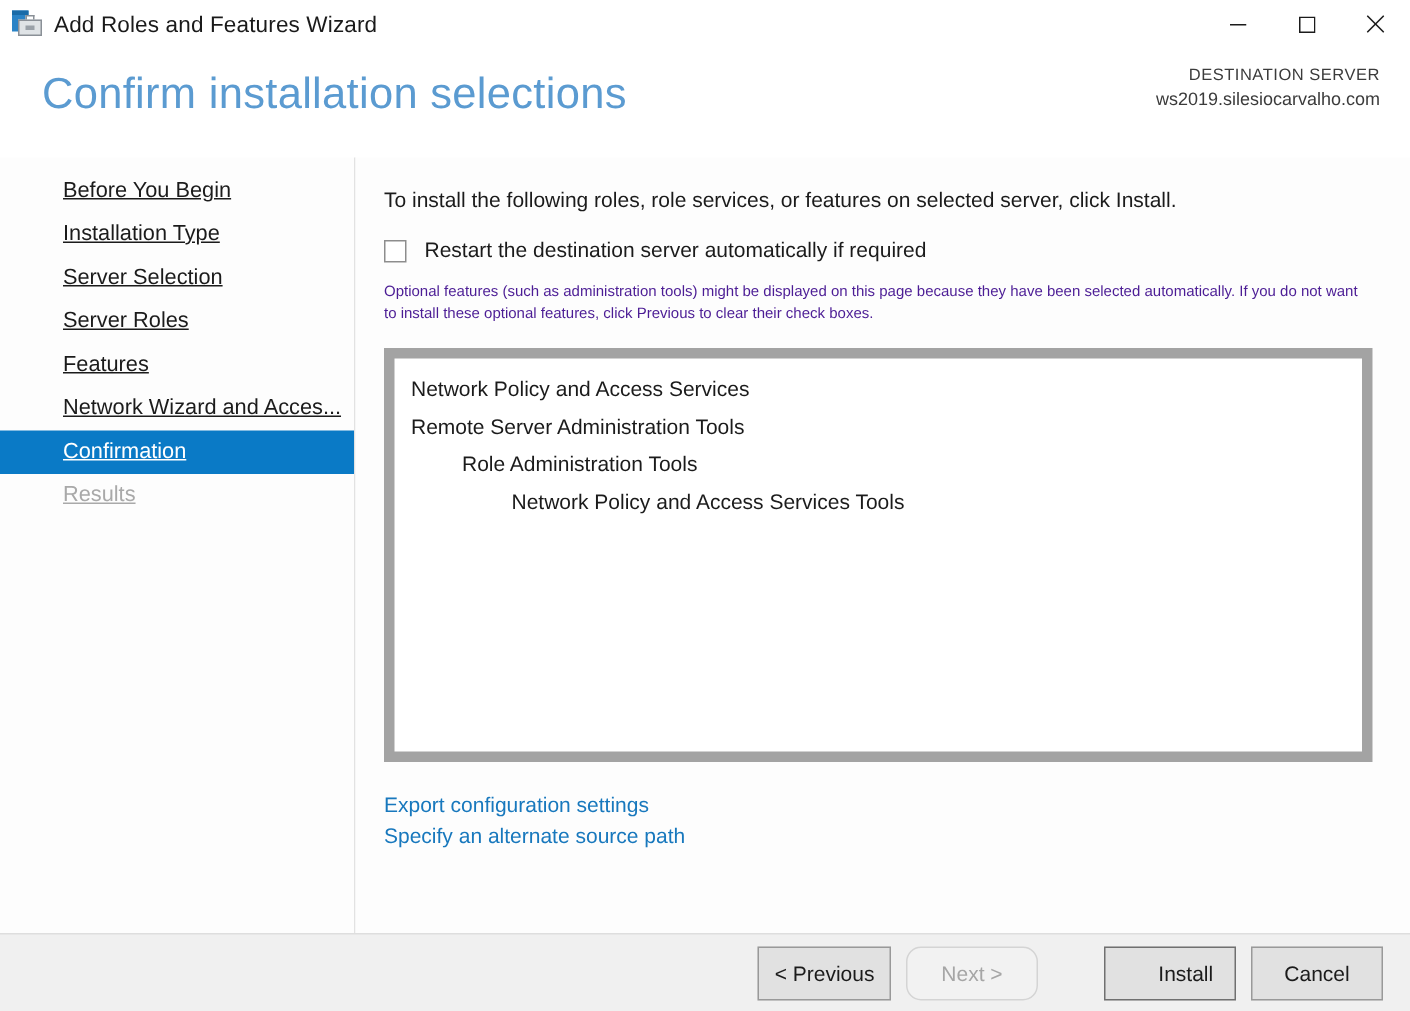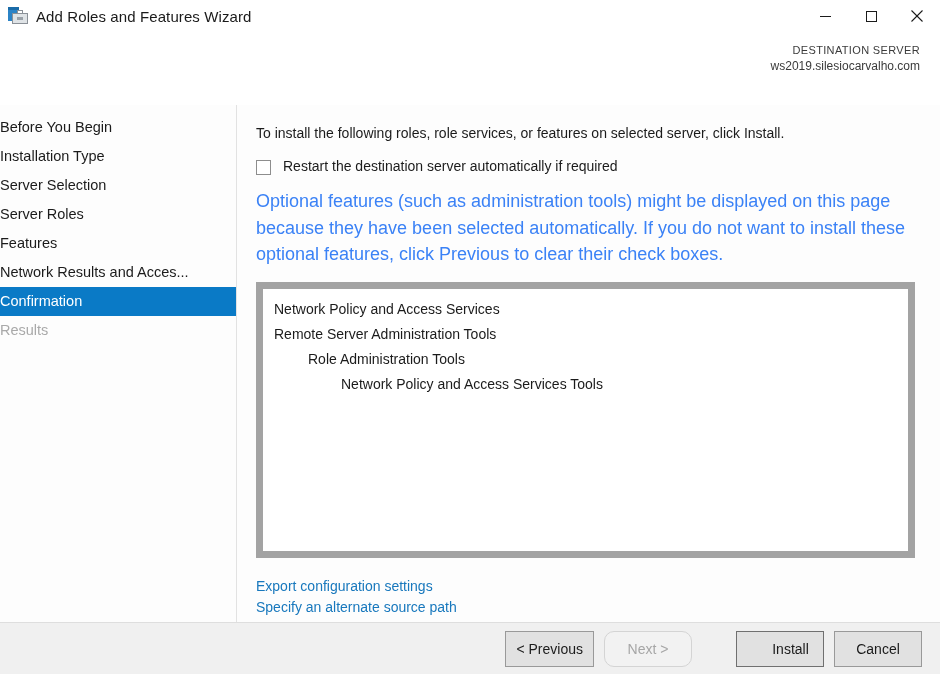--- a/index.html
+++ b/index.html
@@ -148,25 +148,27 @@
     width: 237px;
     min-width: 237px;
     background: #fdfdfd;
     border-right: 1px solid #e2e2e2;
     padding-top: 8px;
     box-sizing: border-box;
   }
   .nav-item {
     height: 29px;
     line-height: 29px;
+    padding-left: 42px;
     font-size: 14.5px;
     color: #1b1b1b;
     white-space: nowrap;
     overflow: hidden;
     box-sizing: border-box;
+    text-decoration: underline;
   }
   .nav-item.selected {
     background: #0a7ac6;
     color: #ffffff;
   }
   .nav-item.disabled {
     color: #a9a9a9;
   }
 
   .content {
@@ -196,22 +198,22 @@
     margin-top: 1px;
     margin-right: 12px;
     flex: 0 0 auto;
   }
   .cb-label {
     font-size: 14px;
     color: #1b1b1b;
     line-height: 1.25;
   }
   .opt-text {
-    font-size: 18px;
-    color: #3b82f6;
+    font-size: 10px;
+    color: #4c1d95;
     margin: 0 0 15px 0;
     line-height: 1.47;
     max-width: 660px;
   }
   .listbox {
     border: 7px solid #a3a3a3;
     background: #ffffff;
     height: 276px;
     box-sizing: border-box;
     padding: 8px 0 0 0;
@@ -311,20 +313,21 @@
       <button class="winbtn">
         <svg width="12" height="12" viewBox="0 0 12 12">
             <line x1="0.5" y1="0.5" x2="11.5" y2="11.5" stroke="#1b1b1b" stroke-width="1.1"></line>
             <line x1="11.5" y1="0.5" x2="0.5" y2="11.5" stroke="#1b1b1b" stroke-width="1.1"></line>
           </svg>
       </button>
     </div>
   </div>
 
   <div class="header">
+    <div class="page-title">Confirm installation selections</div>
     <div class="dest-wrap">
       <div class="dest-label">DESTINATION SERVER</div>
       <div class="dest-value">ws2019.silesiocarvalho.com</div>
     </div>
   </div>
 
   <div class="body-area">
 
     <div class="sidebar">
       <div class="nav-item">
@@ -336,21 +339,21 @@
       <div class="nav-item">
         <span>Server Selection</span>
       </div>
       <div class="nav-item">
         <span>Server Roles</span>
       </div>
       <div class="nav-item">
         <span>Features</span>
       </div>
       <div class="nav-item">
-        <span>Network Results and Acces...</span>
+        <span>Network Wizard and Acces...</span>
       </div>
       <div class="nav-item selected">
         <span>Confirmation</span>
       </div>
       <div class="nav-item disabled">
         <span>Results</span>
       </div>
     </div>
 
     <div class="content">

